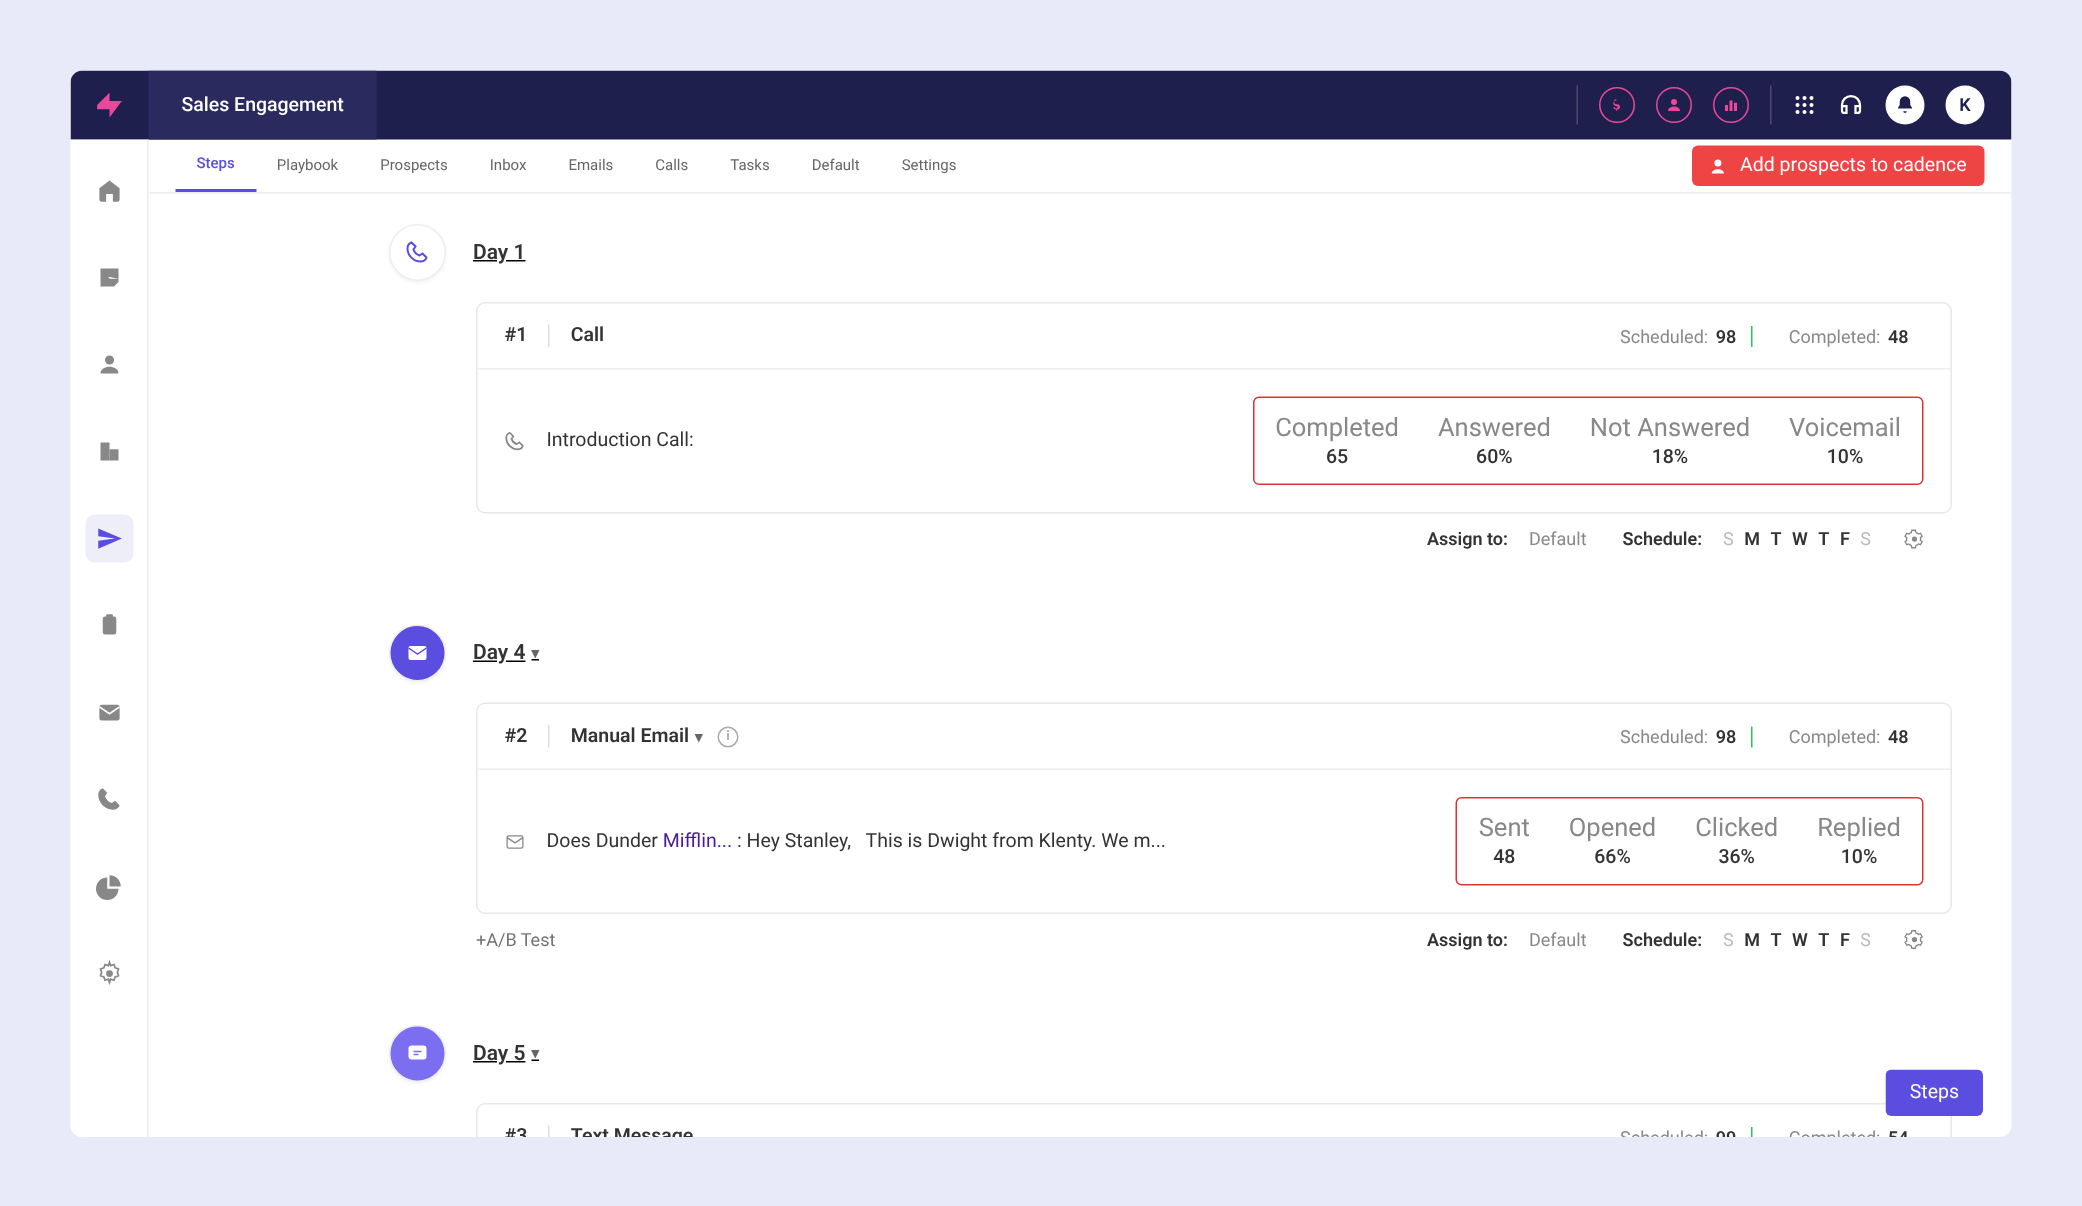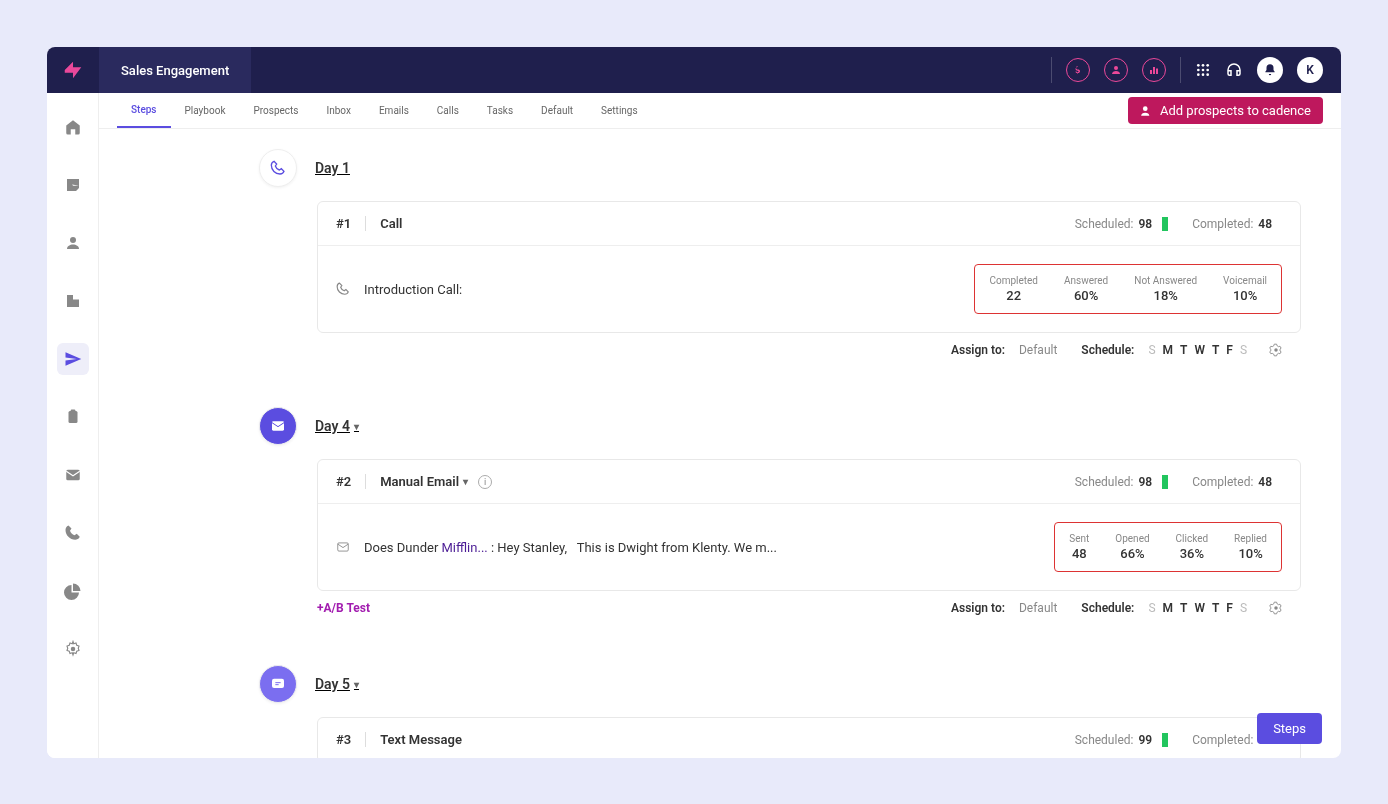--- a/index.html
+++ b/index.html
@@ -18,48 +18,48 @@
 .avatar-circle { width: 26px; height: 26px; background: #fff; border-radius: 50%; display: flex; align-items: center; justify-content: center; color: #1f1f4d; font-size: 12px; font-weight: 600; cursor: pointer; }
 .body-row { flex: 1; display: flex; overflow: hidden; }
 .sidebar { width: 52px; background: #fff; border-right: 1px solid #eee; display: flex; flex-direction: column; align-items: center; padding-top: 18px; gap: 26px; }
 .side-item { width: 32px; height: 32px; display: flex; align-items: center; justify-content: center; color: #888; cursor: pointer; border-radius: 6px; }
 .side-item.active { background: #eeeef9; color: #5b4de0; }
 .main { flex: 1; display: flex; flex-direction: column; overflow: hidden; }
 .tabs-row { display: flex; align-items: center; border-bottom: 1px solid #eee; padding: 0 18px; height: 36px; }
 .tab { padding: 4px 14px; font-size: 10px; color: #666; cursor: pointer; height: 100%; display: flex; align-items: center; }
 .tab.active { color: #5b4de0; border-bottom: 2px solid #5b4de0; font-weight: 500; }
 .tabs-spacer { flex: 1; }
-.add-btn { background: #be185d; color: #fff; border: none; border-radius: 4px; padding: 6px 12px; font-size: 13px; cursor: pointer; display: flex; align-items: center; gap: 6px; }
+.add-btn { background: #ef4444; color: #fff; border: none; border-radius: 4px; padding: 6px 12px; font-size: 13px; cursor: pointer; display: flex; align-items: center; gap: 6px; }
 .content { flex: 1; overflow-y: auto; padding: 20px 40px 20px 160px; position: relative; }
 .step-block { margin-bottom: 50px; position: relative; }
 .day-row { display: flex; align-items: center; gap: 18px; margin-bottom: 14px; text-decoration: underline; }
 .step-circle { width: 38px; height: 38px; background: #fff; border: 1px solid #eee; border-radius: 50%; display: flex; align-items: center; justify-content: center; box-shadow: 0 1px 3px rgba(0,0,0,0.06); }
 .step-circle.phone { color: #5b4de0; }
 .step-circle.email { background: #5b4de0; color: #fff; }
 .step-circle.text { background: #7b6ef0; color: #fff; }
 .day-label { font-size: 14px; font-weight: 600; color: #333; display: flex; align-items: center; gap: 4px; }
 .card { border: 1px solid #e8e8e8; border-radius: 6px; margin-left: 58px; }
 .card-header { display: flex; align-items: center; padding: 14px 18px; border-bottom: 1px solid #eee; gap: 14px; }
 .step-num { font-size: 13px; font-weight: 600; color: #333; padding-right: 14px; border-right: 1px solid #ddd; }
 .step-type { font-size: 13px; font-weight: 600; color: #333; display: flex; align-items: center; gap: 4px; }
 .info-dot { width: 14px; height: 14px; border: 1px solid #aaa; border-radius: 50%; font-size: 9px; display: flex; align-items: center; justify-content: center; color: #aaa; margin-left: 6px; }
 .card-header-spacer { flex: 1; }
 .header-stat { font-size: 12px; color: #888; padding: 0 10px; }
 .header-stat b { color: #333; font-weight: 600; margin-left: 2px; }
-.header-stat:not(:last-child) { border-right: 6px solid #22c55e; }
+.header-stat:not(:last-child) { border-right: 1px solid #22c55e; }
 .card-body { display: flex; align-items: center; padding: 18px; gap: 14px; }
 .body-icon { color: #888; display: flex; }
 .body-text { font-size: 13px; color: #333; flex: 1; white-space: nowrap; overflow: hidden; text-overflow: ellipsis; }
 .body-text .blue { color: #4c1d95; }
 .stat-box { border: 1.5px solid #d33; border-radius: 4px; padding: 10px 14px; display: flex; gap: 26px; }
 .stat-col { text-align: center; }
-.stat-col .lbl { font-size: 10px; color: #888; margin-bottom: 2px; }
+.stat-col .lbl { font-size: 17px; color: #888; margin-bottom: 2px; }
 .stat-col .val { font-size: 13px; color: #333; font-weight: 500; }
 .card-footer { display: flex; align-items: center; padding: 10px 18px 0 58px; gap: 14px; font-size: 12px; }
-.ab-test { color: #a21caf; cursor: pointer; font-weight: bold; }
+.ab-test { color: #737373; cursor: pointer; }
 .footer-spacer { flex: 1; }
 .assign-lbl { font-weight: 600; color: #333; }
 .assign-val { color: #888; }
 .sched-lbl { font-weight: 600; color: #333; margin-left: 10px; }
 .days-str { letter-spacing: 2px; }
 .days-str .off { color: #bbb; }
 .days-str .on { color: #333; font-weight: 600; }
 .gear { color: #888; cursor: pointer; margin-left: 6px; display: flex; }
 .delete-btn { position: fixed; bottom: 60px; right: 66px; background: #5b4de0; color: #fff; border: none; border-radius: 4px; padding: 8px 16px; font-size: 13px; cursor: pointer; }
 .chev { font-size: 10px; color: #666; }
@@ -233,21 +233,21 @@
       <div class="card-body">
         <span class="body-icon">
                   <svg width="14" height="14" viewBox="0 0 24 24" fill="none" stroke="#888" stroke-width="2">
                     <path d="M6 2l4 4-2 3c1 3 3 5 6 6l3-2 4 4c-1 3-4 4-6 4-7 0-13-6-13-13 0-2 1-5 4-6z"></path>
                   </svg>
                 </span>
         <span class="body-text">Introduction Call:</span>
         <div class="stat-box">
                   <div class="stat-col">
                     <div class="lbl">Completed</div>
-                    <div class="val">22</div>
+                    <div class="val">65</div>
                   </div>
                   <div class="stat-col">
                     <div class="lbl">Answered</div>
                     <div class="val">60%</div>
                   </div>
                   <div class="stat-col">
                     <div class="lbl">Not Answered</div>
                     <div class="val">18%</div>
                   </div>
                   <div class="stat-col">

